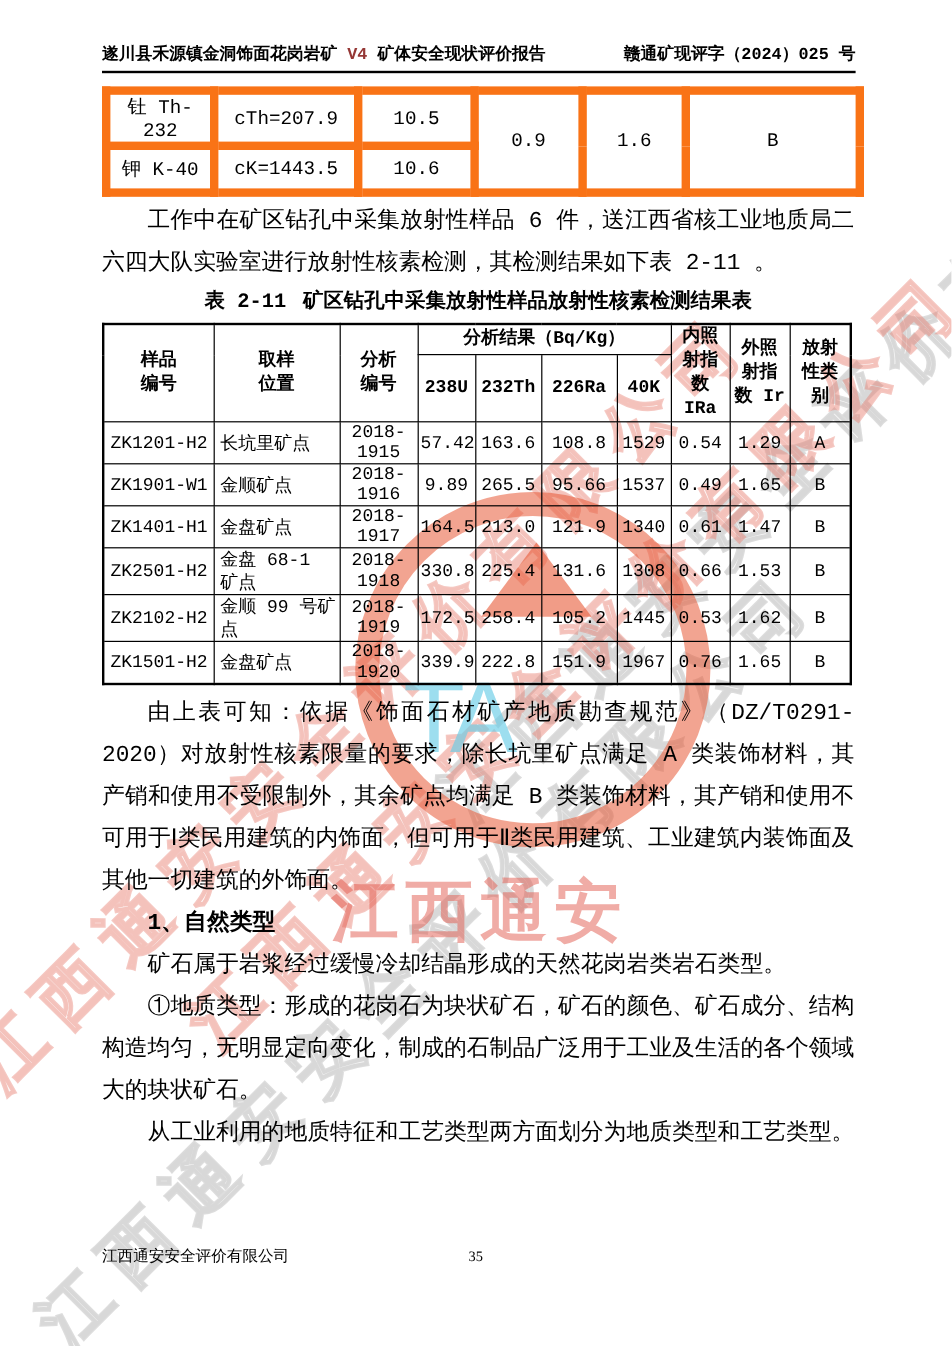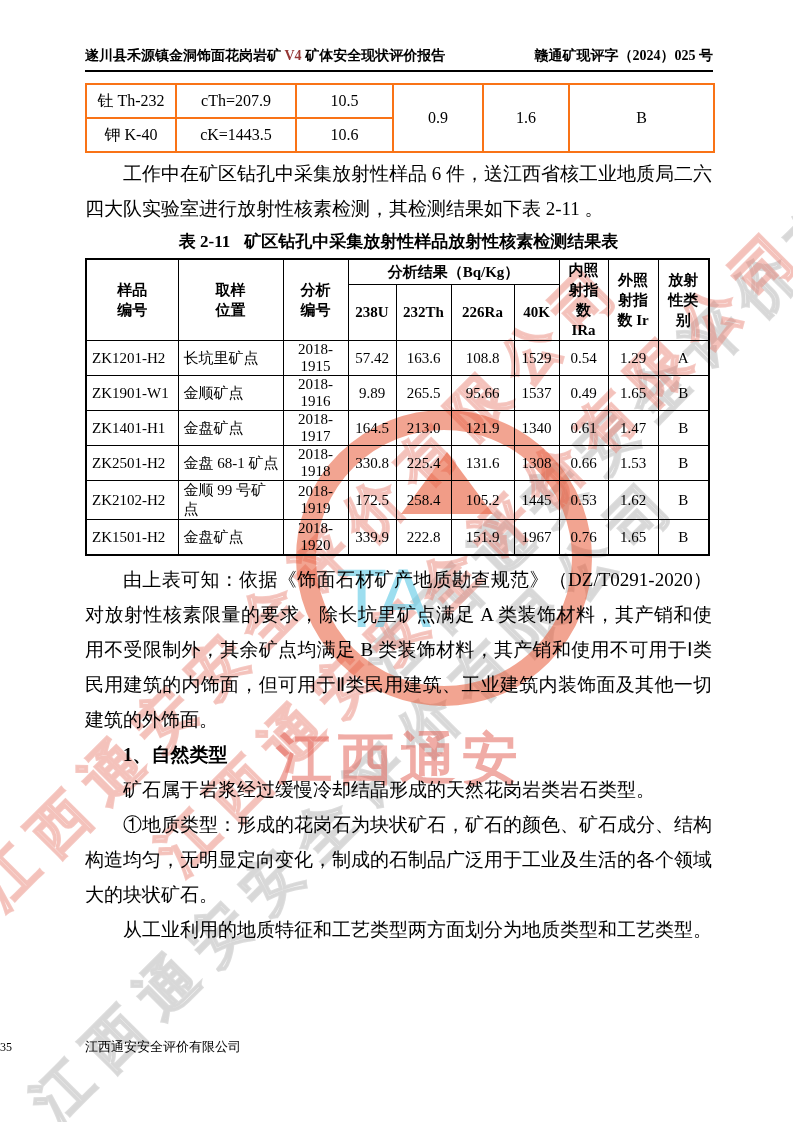--- a/index.html
+++ b/index.html
@@ -1,29 +1,29 @@
 <!DOCTYPE html>
 <html><head>
 <meta charset="utf-8">
 <style>
   html,body{margin:0;padding:0;background:#fff;}
   .page{position:relative;width:793px;height:1122px;background:#fff;overflow:hidden;
         font-family:"Liberation Serif",serif;color:#000;}
-  .content{position:relative;z-index:1;padding:47px 80px 0 85px;}
+  .content{position:relative;z-index:1;padding:36px 80px 0 85px;font-family:Liberation Mono, monospace;}
 
   
   .doc-header{display:flex;justify-content:space-between;align-items:flex-end;
       width:628px;border-bottom:2px solid #000;padding-bottom:5px;
       font-size:14px;font-weight:bold;}
   .doc-header .v4{color:#953735;}
 
   
   table{border-collapse:collapse;table-layout:fixed;}
   .cont-table{width:628px;margin-top:11px;font-size:16px;border:2px solid #000;}
-  .cont-table td{border:2px solid #f97316;text-align:center;height:32px;padding:0;}
+  .cont-table td{border:7px solid #f97316;text-align:center;height:32px;padding:0;}
 
   
   .body-text{font-size:19px;line-height:35px;text-align:justify;text-indent:2em;
       margin:0;width:627px;}
   .mt3{margin-top:3px;} .mt6{margin-top:6px;}
   .heading{font-weight:bold;}
 
   
   .caption{width:627px;font-size:17px;font-weight:bold;text-align:center;
       line-height:28px;margin-top:2px;}
@@ -34,21 +34,21 @@
   .main-table th,.main-table td{border:1px solid #000;padding:0 2px;overflow:hidden;}
   .main-table th{font-weight:bold;white-space:pre-line;line-height:15px;
       text-align:center;vertical-align:middle;}
   .main-table .h1 th{height:20px;line-height:20px;}
   .main-table .h2 th{height:46px;}
   .main-table td{height:28px;text-align:center;}
   .main-table td.left{text-align:left;padding-left:5px;margin-left:28px;}
 
   
   .footer-company{position:absolute;left:85px;top:1038px;font-size:13px;z-index:1;}
-  .footer-page{position:absolute;left:0;top:1040px;width:100%;text-align:left;
+  .footer-page{position:absolute;left:0;top:1040px;width:100%;text-align:center;
       font-size:12px;z-index:1;}
 
   
   .watermark{position:absolute;inset:0;z-index:0;pointer-events:none;overflow:hidden;}
   .wm-ring{position:absolute;left:296px;top:410px;width:256px;height:256px;
       border:20px solid rgba(232,90,55,0.55);border-radius:50%;}
   .wm-tri{position:absolute;left:401px;top:452px;width:0;height:0;
       border-left:46px solid transparent;border-right:46px solid transparent;
       border-bottom:62px solid rgba(232,90,55,0.6);}
   .wm-ta{position:absolute;left:336px;top:556px;font-size:84px;line-height:1;

